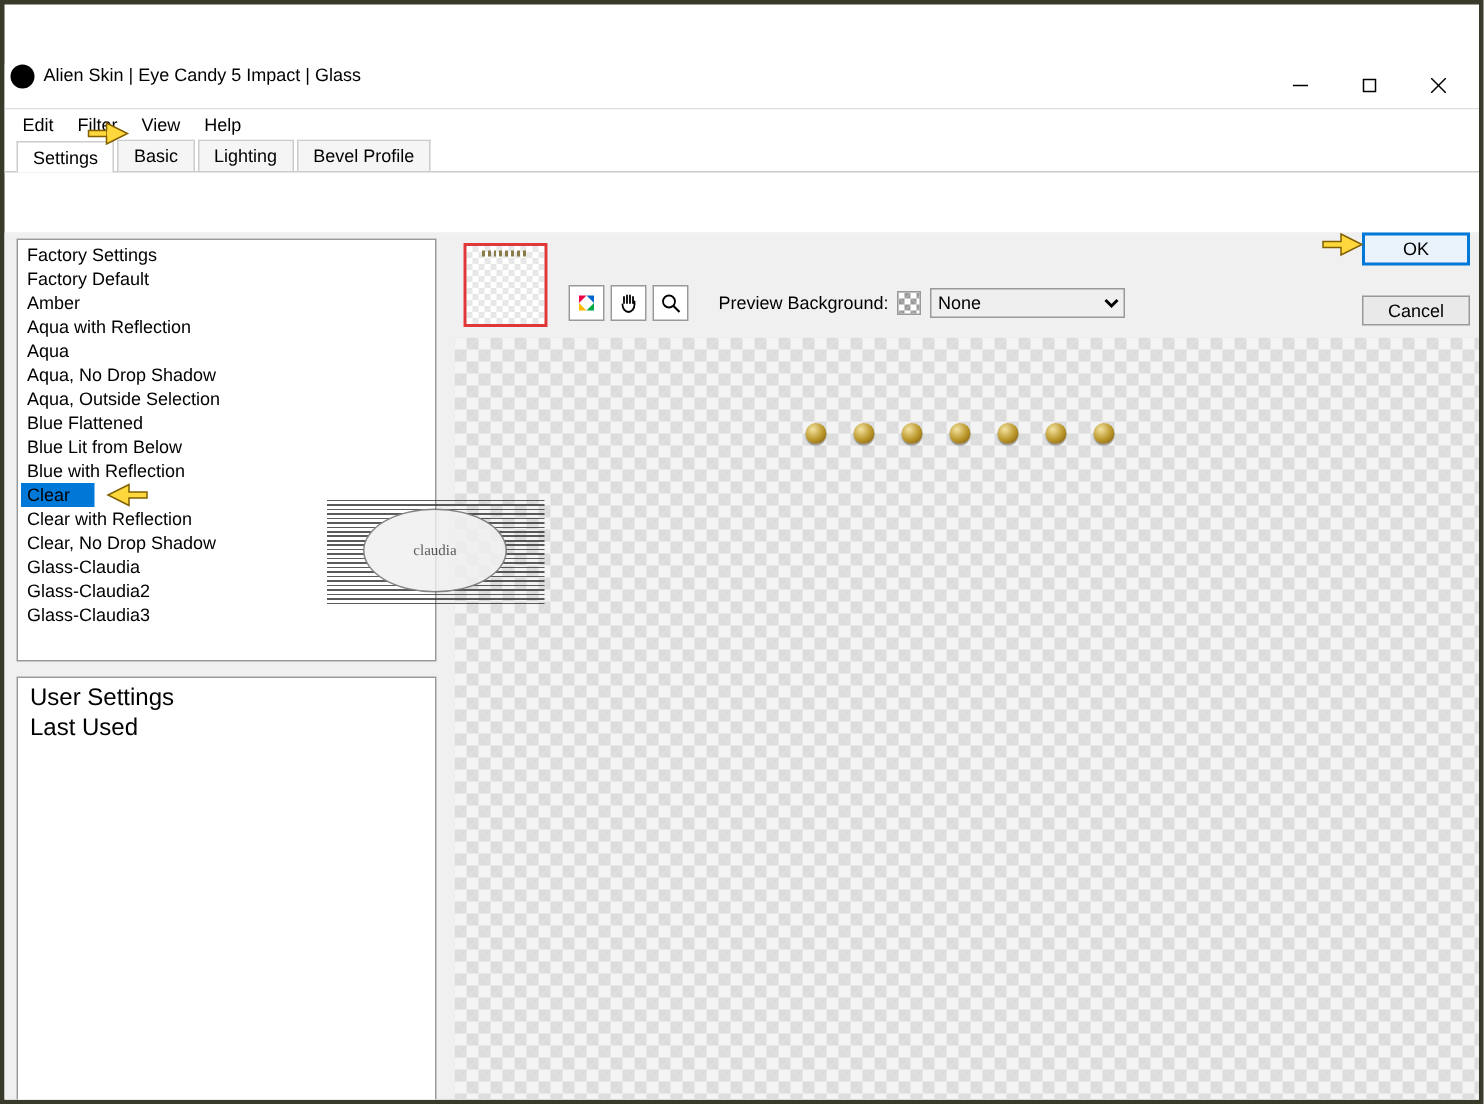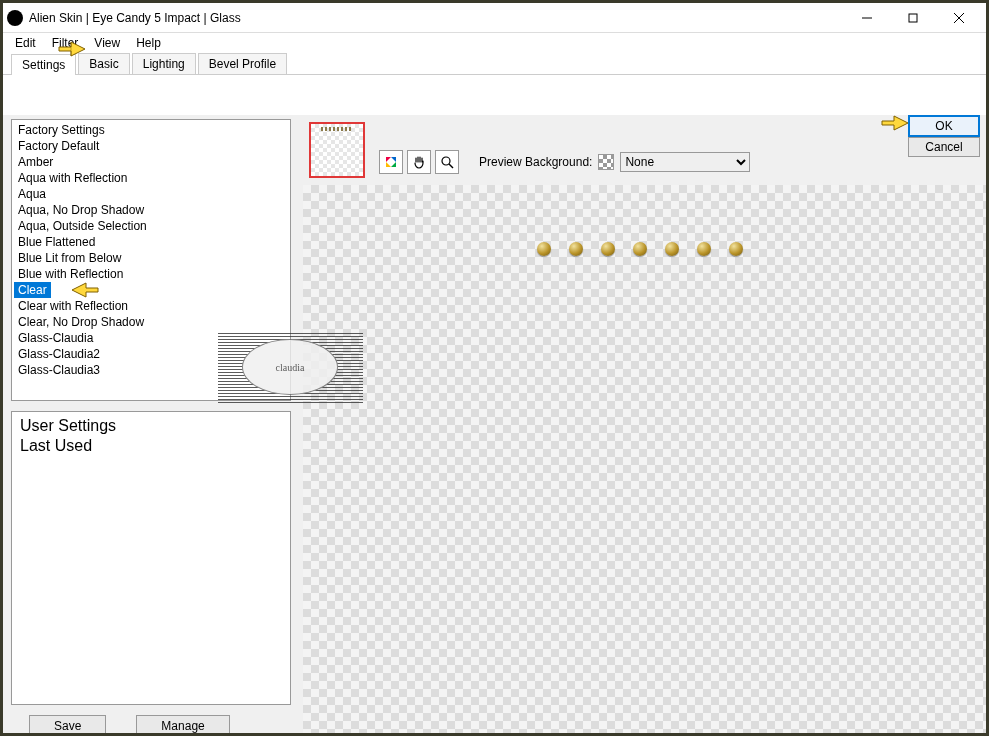--- a/index.html
+++ b/index.html
@@ -9,23 +9,23 @@
     background: #fff;
     width: 989px;
     height: 736px;
     position: relative;
     border: 3px solid #3a3a2a;
   }
   .titlebar {
     height: 30px;
     background: #fff;
     display: flex;
-    align-items: center;
     padding: 0 4px;
     border-bottom: 1px solid #ddd;
+    margin-top: 40px;
   }
   .titlebar .app-icon {
     width: 16px;
     height: 16px;
     background: #000;
     border-radius: 50%;
     margin-right: 6px;
   }
   .titlebar .title {
     flex: 1;
@@ -106,23 +106,23 @@
     padding: 2px;
   }
   .preset-list .item {
     padding: 1px 4px;
     font-size: 12px;
     cursor: pointer;
     white-space: nowrap;
   }
   .preset-list .item.selected {
     background: #0078d7;
-    color: #ffffff;
+    color: #000000;
     display: inline-block;
-    padding-right: 4px;
+    padding-right: 16px;
   }
 
   .user-settings {
     border: 1px solid #999;
     background: #fff;
     width: 280px;
     flex: 1;
     margin-top: 10px;
     padding: 4px;
     overflow-y: auto;
@@ -229,21 +229,21 @@
     display:inline-block;
     vertical-align: middle;
   }
 
   .action-btns {
     position: absolute;
     top: 0;
     right: 6px;
     display: flex;
     flex-direction: column;
-    gap: 0;
+    gap: 20px;
   }
   .action-btns .btn {
     width: 72px;
     text-align: center;
     padding: 2px 0;
   }
   .action-btns .ok {
     border: 2px solid #0078d7;
     background: #eaf2fb;
   }

